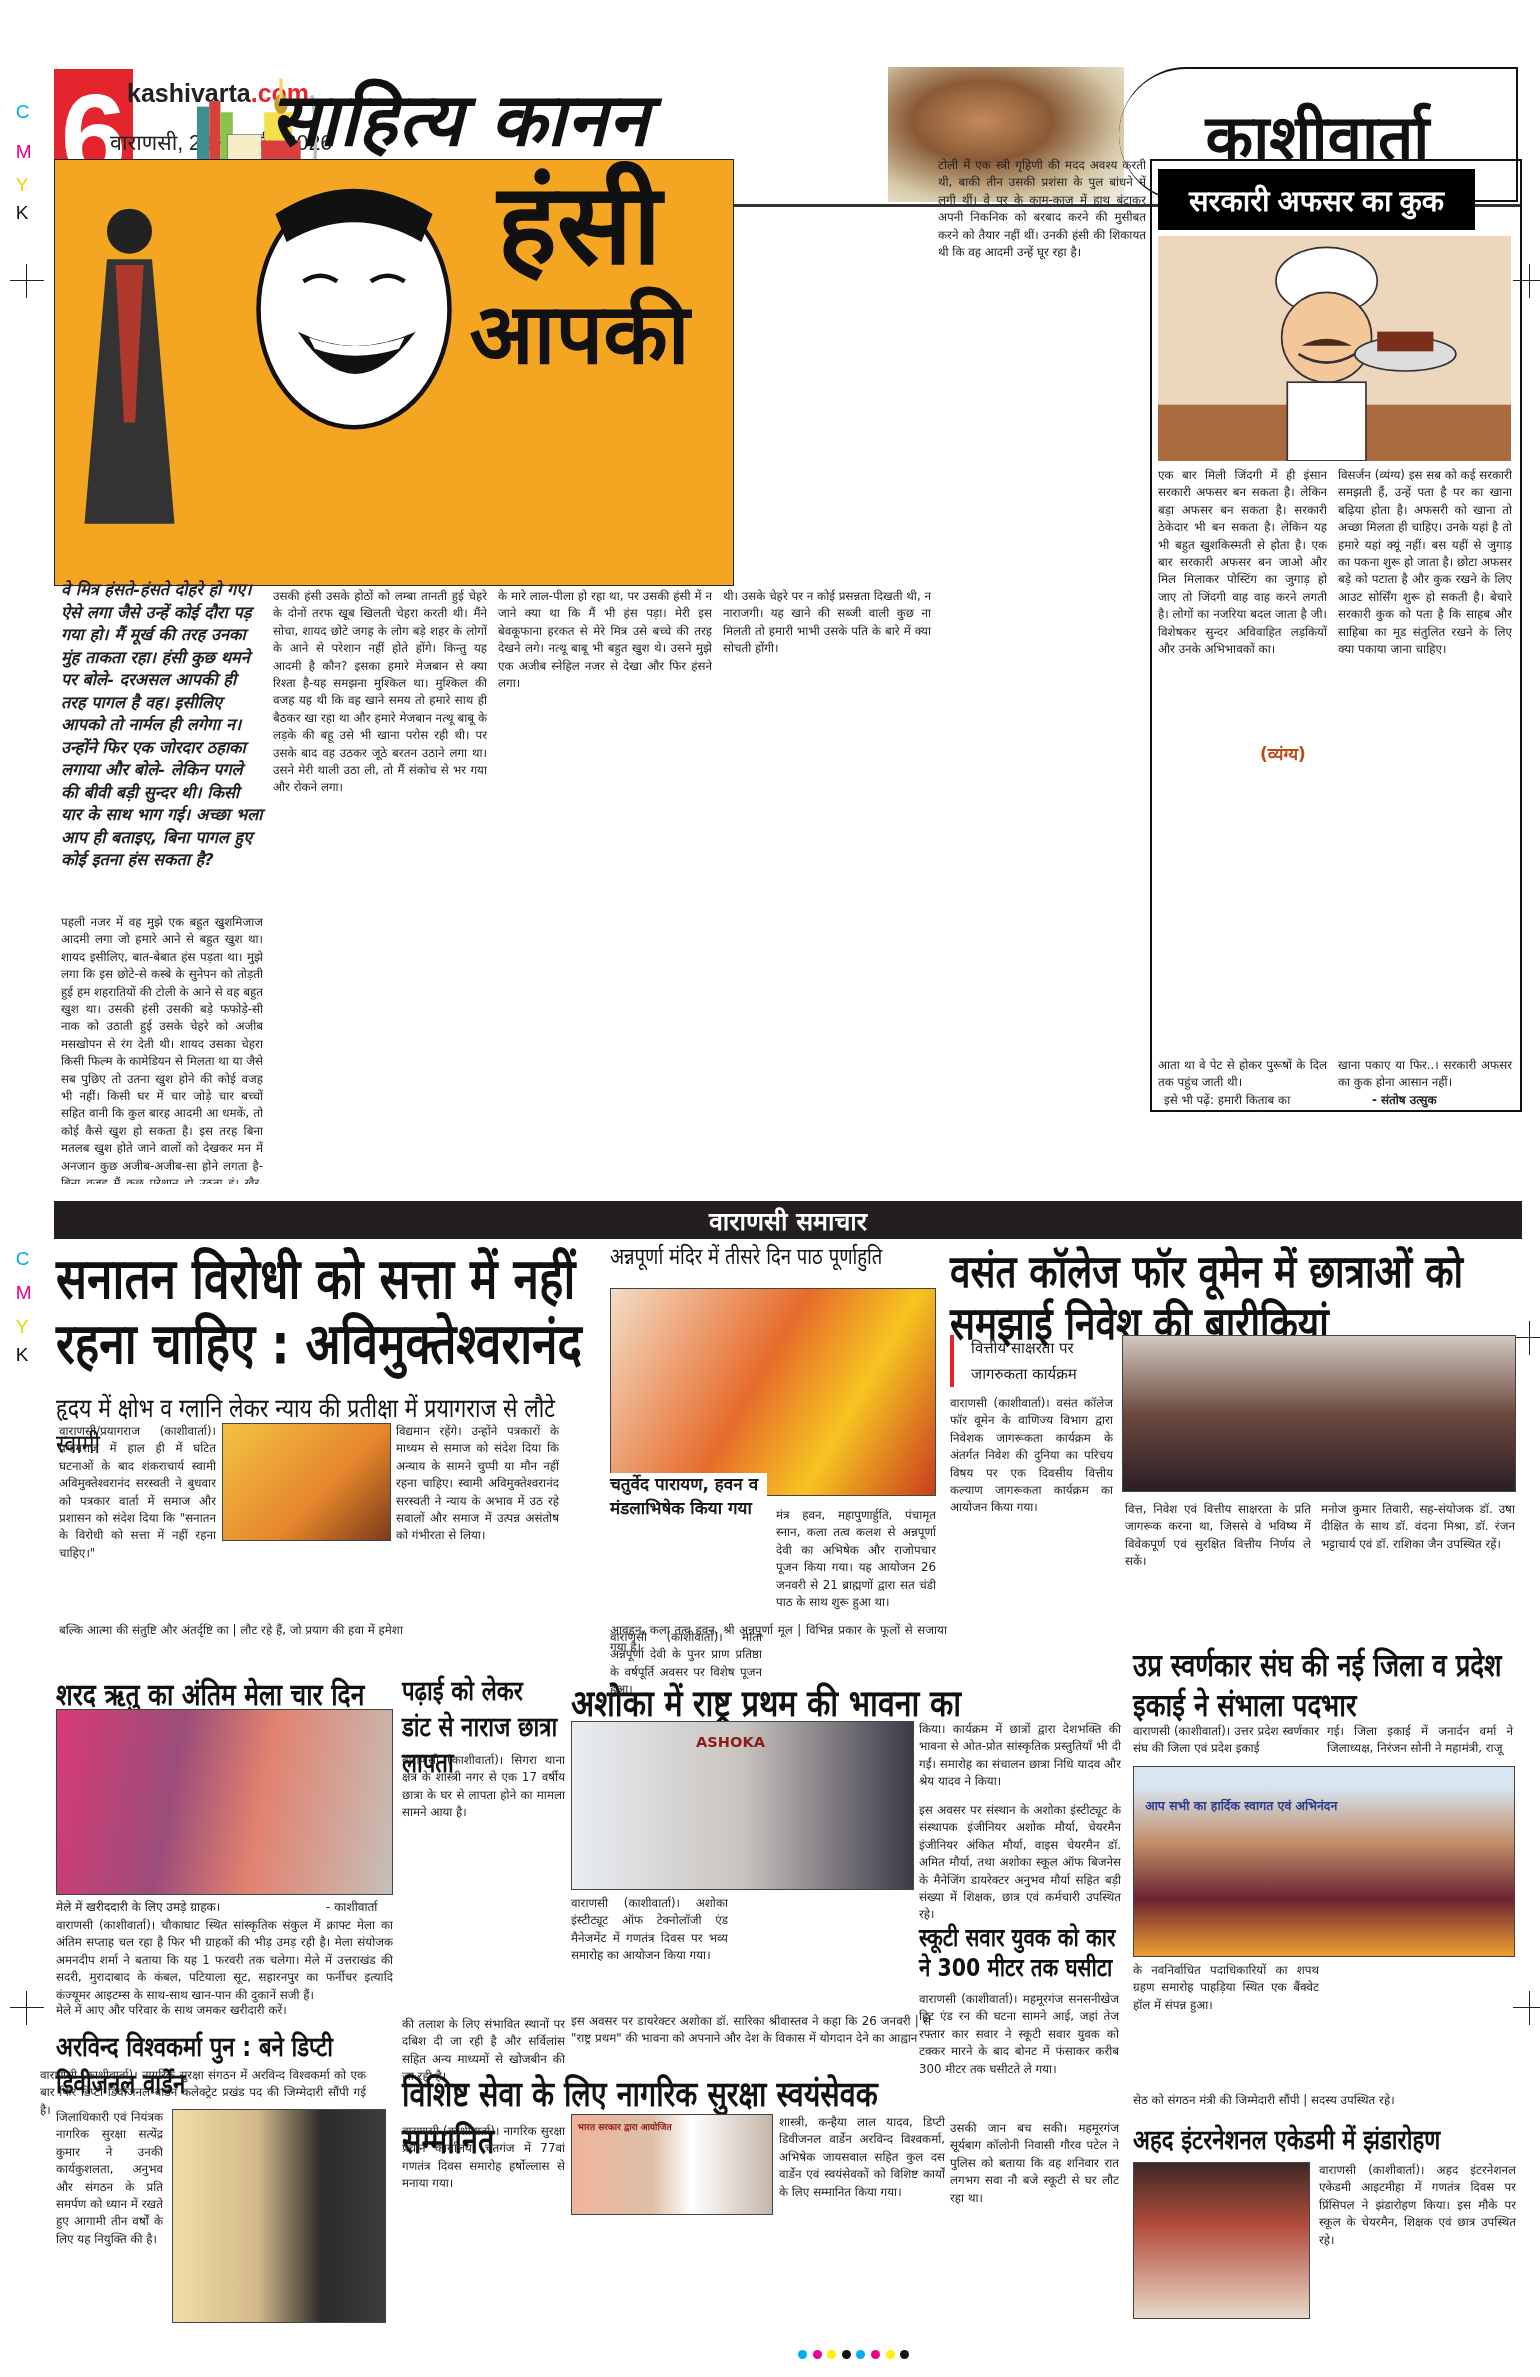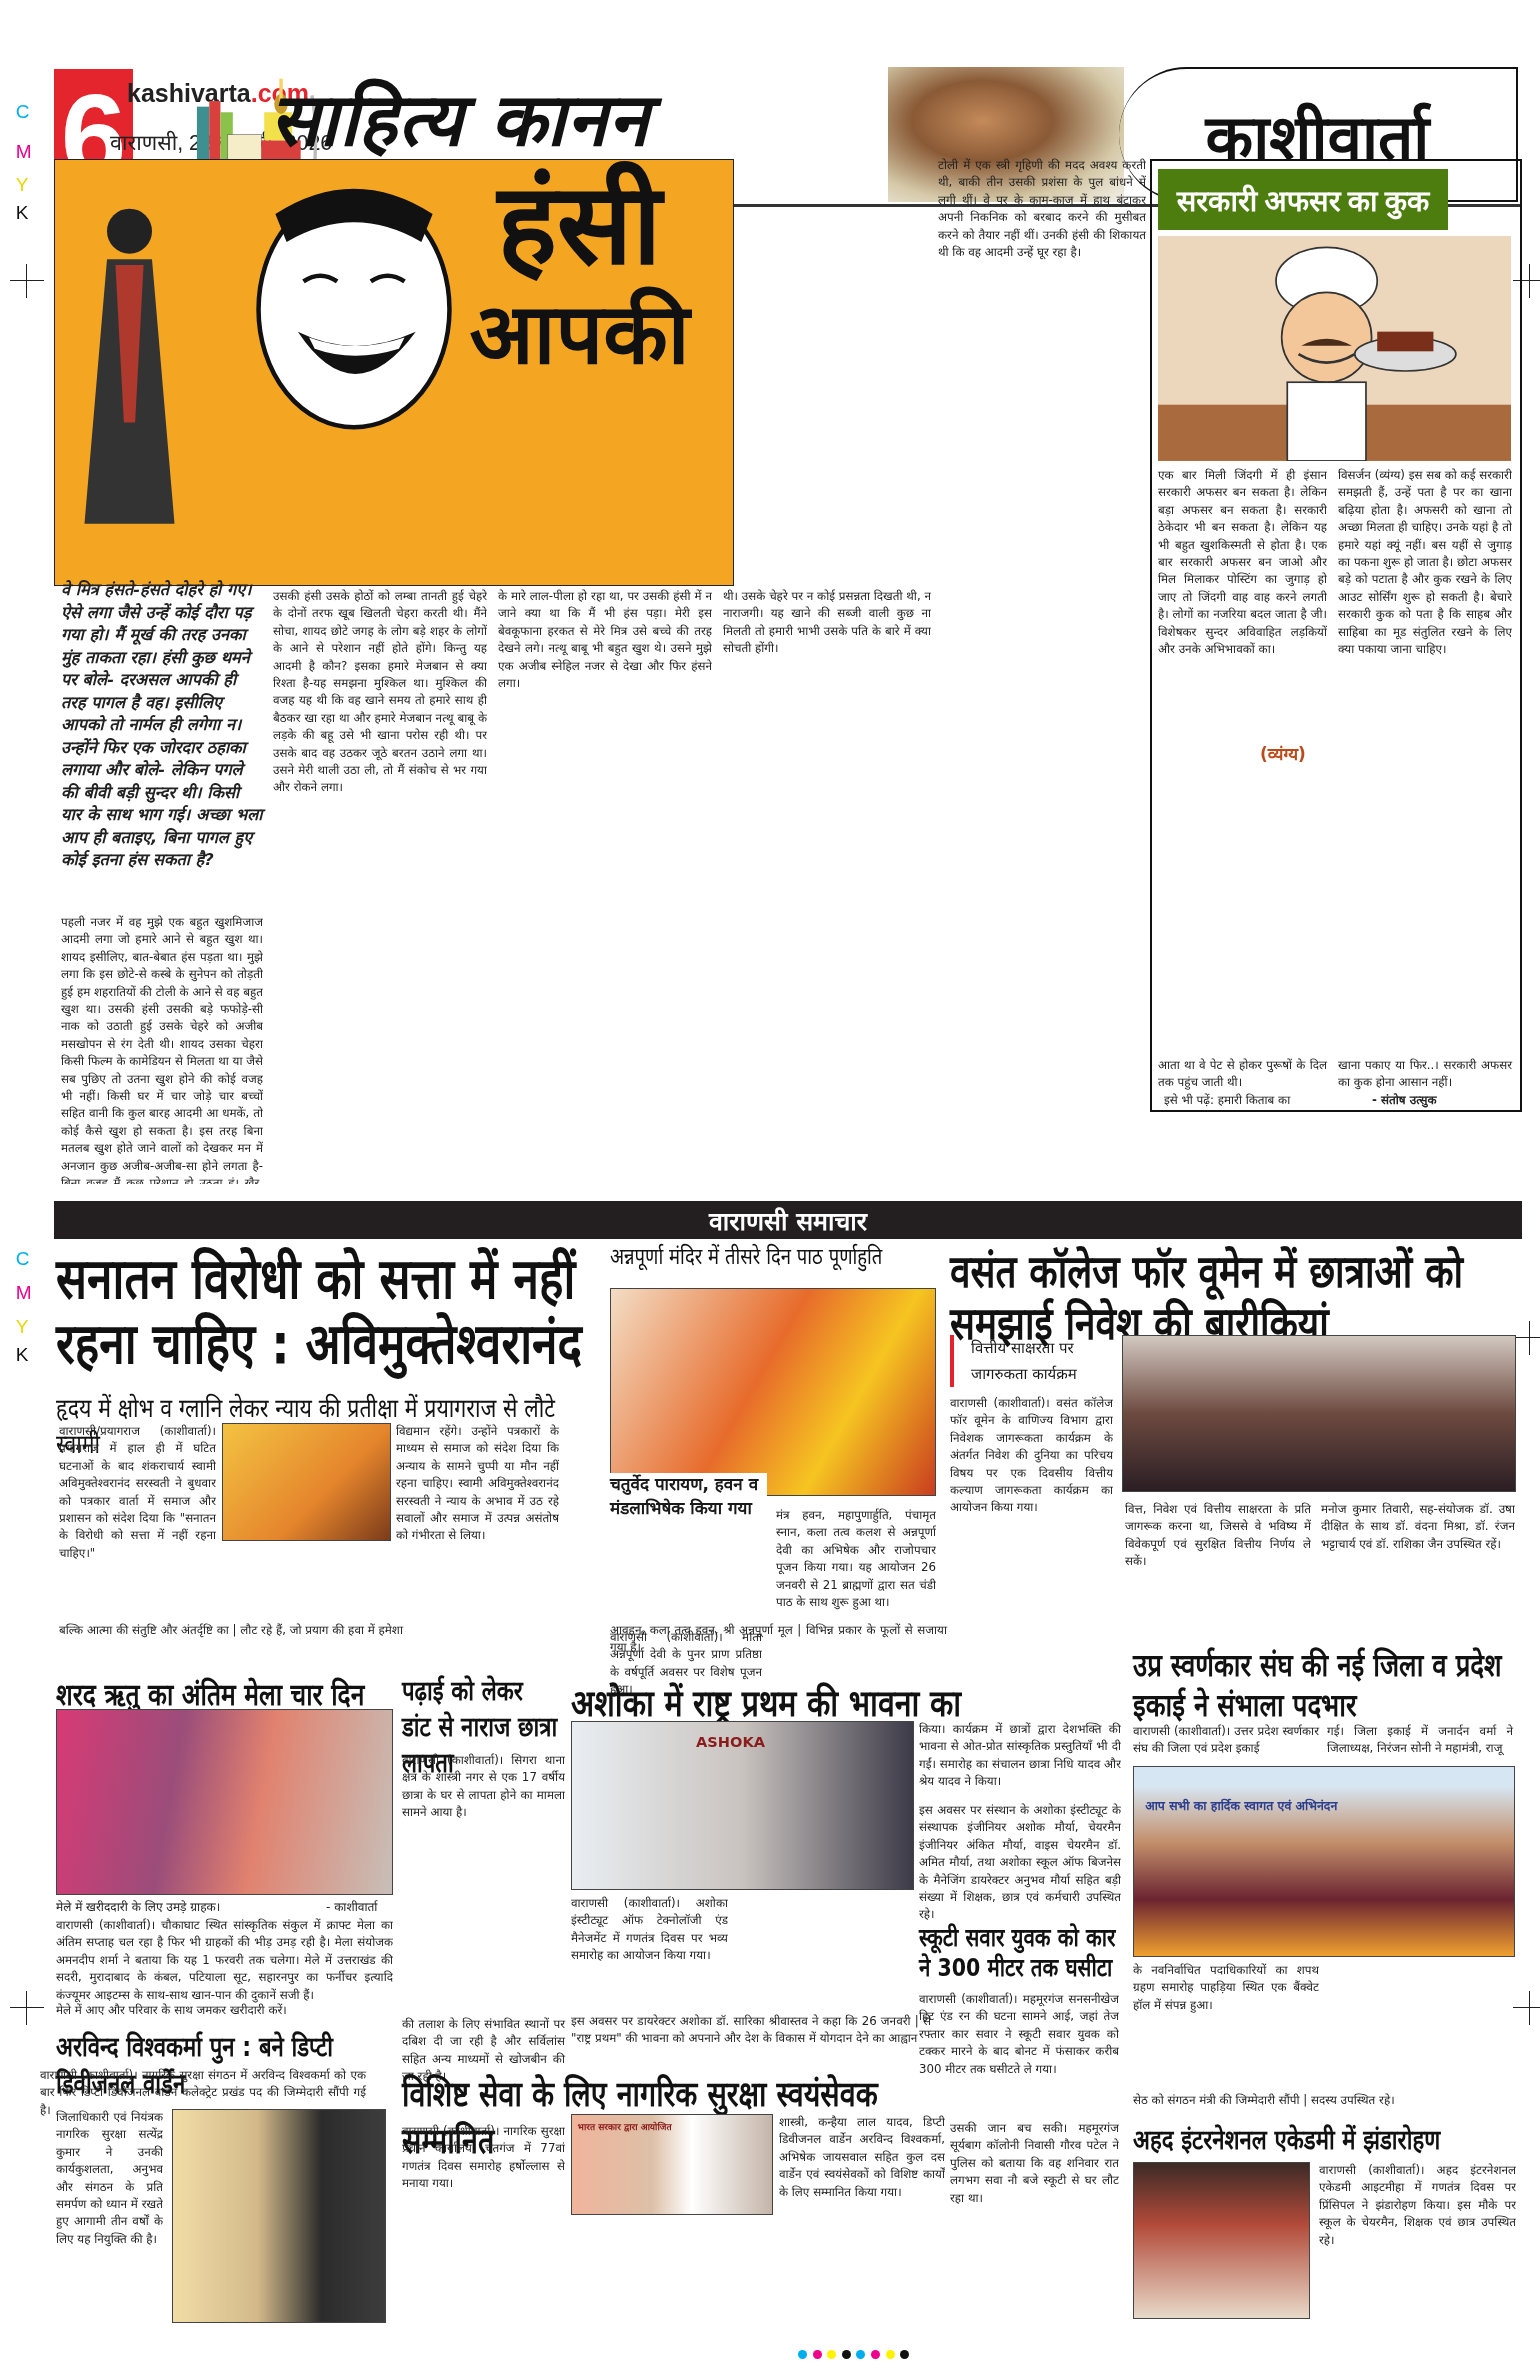--- a/index.html
+++ b/index.html
@@ -22,21 +22,21 @@
   .hr{position:absolute;height:3.4px;background:#333;}
   
   .orange{left:54px;top:159px;width:680px;height:427px;background:#f4a623;border:1.7px solid #222;}
   .aapki{left:439px;top:160px;font-family:"DejaVu Sans",sans-serif;font-weight:bold;font-size:84px;line-height:90px;color:#111;text-align:center;width:281px;}
   .caric{left:236px;top:169px;width:236px;height:292px;}
   .woman{left:62px;top:186px;width:135px;height:394px;}
   .col{position:absolute;font-size:11.8px;line-height:17.4px;text-align:justify;font-family:"DejaVu Sans",sans-serif;color:#222;}
   .pull{left:61px;top:579px;width:202px;font-family:"DejaVu Sans",sans-serif;font-style:italic;font-weight:bold;font-size:16.3px;line-height:22.5px;color:#222;}
   
   .side{left:1150px;top:159px;width:372px;height:953px;border:2.2px solid #111;}
-  .side-ban{left:1158px;top:169px;width:290px;height:61px;background:#4d7c0f;color:#fff;font-weight:bold;font-size:29px;display:flex;align-items:center;justify-content:center;font-family:Liberation Serif, serif;}
+  .side-ban{left:1158px;top:169px;width:317px;height:61px;background:#000000;color:#fff;font-weight:bold;font-size:29px;display:flex;align-items:center;justify-content:center;font-family:Liberation Sans, sans-serif;}
   .chef{left:1158px;top:236px;width:353px;height:225px;background:linear-gradient(#f0e2d1,#e2c6a4);}
   .vyang{left:1260px;top:742px;color:#bd4b1a;font-weight:bold;font-size:17px;}
   .author{font-weight:bold;}
   
   .secbar{left:54px;top:1201px;width:1468px;height:38px;background:#231f20;color:#fff;font-weight:bold;font-size:25px;display:flex;align-items:center;justify-content:center;font-family:"DejaVu Sans",sans-serif;}
   .h1{position:absolute;font-family:"DejaVu Sans",sans-serif;font-weight:bold;color:#111;transform:scaleX(.82);transform-origin:left top;}
   .photo{position:absolute;border:1.1px solid #444;}
   .cap{position:absolute;font-size:12px;color:#222;}
   .sub-red{position:absolute;border-left:4.5px solid #e4252d;padding-left:17px;font-weight:normal;font-size:15px;line-height:26px;}
   .dots{position:absolute;top:2350px;display:flex;gap:5.6px;}

